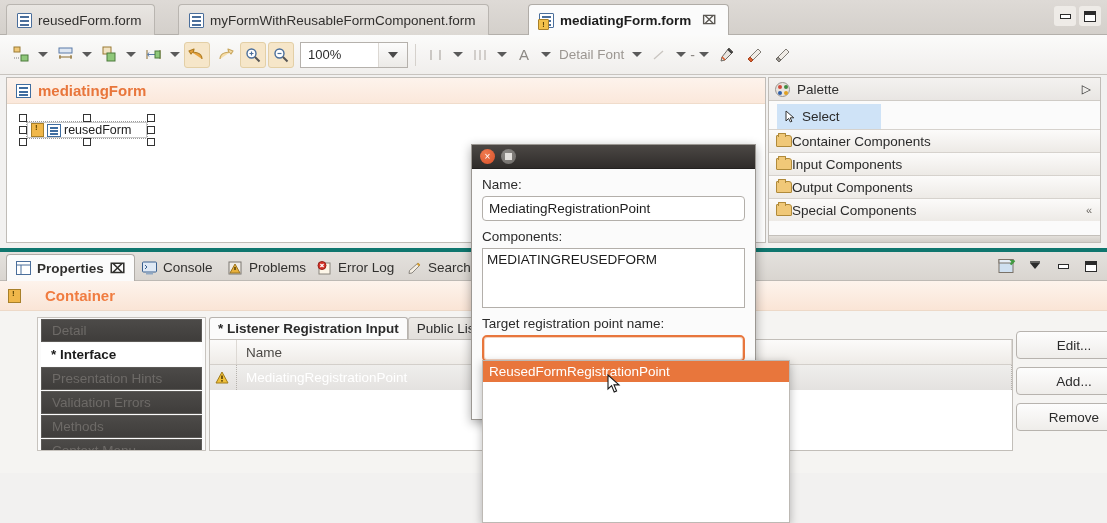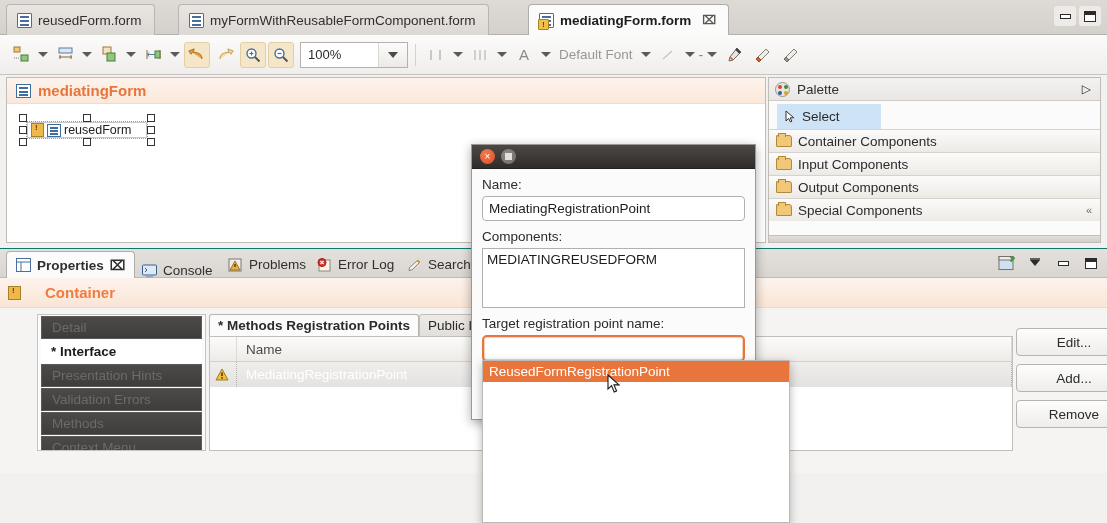--- a/index.html
+++ b/index.html
@@ -143,21 +143,21 @@
   .pal-dots::before{content:"";position:absolute;left:2px;top:2px;width:4px;height:4px;border-radius:50%;
       background:#d14b3c;box-shadow:6px 0 0 #3f8a3f,0 6px 0 #2f5fa8,6px 6px 0 #e0a020;}
   .pal-expand{position:absolute;right:9px;top:4px;color:#2f2f2f;font-size:12px;}
   .pal-select{
     height:25px; margin:3px 0 0 8px; width:104px;
     background:#cfe3f7; border:1px solid #cfe3f7;
     display:flex;align-items:center;gap:6px;padding-left:7px;font-size:13.5px;color:#2a2a2a;
   }
   .cursor-ico{width:11px;height:13px;position:relative;}
   .pal-row{
-    height:23px; display:flex;align-items:center;gap:6px;padding-left:7px;
+    height:23px; display:flex;align-items:center;gap:0;padding-left:7px;
     background:linear-gradient(#fcfbfa,#edeae6);
     border-top:1px solid #d6d2cd;
     font-size:13.5px;color:#2b2b2b;
     position:relative;
   }
   .folder{
     width:16px;height:12px;background:#f0c878;border:1px solid #b08a3a;border-radius:1px 3px 1px 1px;
     position:relative;
   }
   .folder::before{content:"";position:absolute;left:1px;top:-3px;width:6px;height:3px;
@@ -165,21 +165,21 @@
   .pal-collapse{position:absolute;right:8px;color:#6d6964;font-size:11px;}
   .pal-bottom{
     position:absolute;left:0;right:0;bottom:0;height:7px;
     background:linear-gradient(#e3e0db,#d2cec9);border-top:1px solid #c4c0bb;
   }
 
   
   .propview{
     position:absolute; left:0; top:248px; width:1107px; height:225px;
     background:#f5f4f2;
-    border-top:1px solid #0f766e;
+    border-top:4px solid #0f766e;
   }
   .viewtabs{
     position:absolute;left:0;top:0;width:1107px;height:29px;
     background:linear-gradient(#e4e1dd,#d9d5d0);
     border-bottom:1px solid #bdb9b4;
   }
   .vtab{
     position:absolute;top:2px;height:27px;display:flex;align-items:center;gap:6px;
     padding:0 9px; font-size:13.5px; color:#31302e; white-space:nowrap;
   }
@@ -402,21 +402,21 @@
     </div>
     <div class="arrowdn"></div>
     <div class="tbtn">
       <svg width="16" height="14" viewBox="0 0 16 14">
           <path d="M3 2 V12 M8 2 V12 M13 2 V12" stroke="#b9b5b0" stroke-width="1.2"></path>
         </svg>
     </div>
     <div class="arrowdn"></div>
     <div class="tbtn glyph-a">A</div>
     <div class="arrowdn"></div>
-    <div class="fontlabel">Default Font</div>
+    <div class="fontlabel">Detail Font</div>
     <div class="arrowdn"></div>
     <div class="tbtn">
       <svg width="16" height="14" viewBox="0 0 16 14">
           <path d="M3 11 L12 3" stroke="#c9c5c0" stroke-width="1.4"></path>
         </svg>
     </div>
     <div class="arrowdn"></div>
     <div class="dash">-</div>
     <div class="arrowdn"></div>
     <div class="tbtn">
@@ -504,21 +504,21 @@
       <div class="vtab active" style="left:6px;">
         <span class="vt-ico">
           <svg width="15" height="14" viewBox="0 0 15 14">
               <rect x="0.5" y="0.5" width="14" height="13" fill="#fff" stroke="#4a6e9b"></rect>
               <path d="M0.5 4 H14.5 M5 4 V13.5" stroke="#4a6e9b"></path>
             </svg>
         </span>
         <span>Properties</span>
         <span class="close">⌧</span>
       </div>
-      <div class="vtab" style="left:133px;align-items:flex-end;">
+      <div class="vtab" style="left:133px;">
         <span class="vt-ico">
           <svg width="15" height="14" viewBox="0 0 15 14">
               <rect x="0.5" y="1" width="14" height="10" rx="1" fill="#dfe9f5" stroke="#3a6090"></rect>
               <path d="M3 4 L5 6 L3 8" stroke="#3a6090" fill="none"></path>
               <rect x="4" y="11.5" width="7" height="2" fill="#8fa8c4"></rect>
             </svg>
         </span>
         <span>Console</span>
       </div>
       <div class="vtab" style="left:308px;">
@@ -599,21 +599,21 @@
           <span>Methods</span>
         </div>
         <div class="ll-item dim">
           <span>Context Menu</span>
         </div>
       </div>
 
       <div class="tabpanel">
         <div class="ttabs">
           <div class="ttab active">
-            <span>* Methods Registration Points</span>
+            <span>* Listener Registration Input</span>
           </div>
           <div class="ttab">
             <span>Public Listeners</span>
           </div>
         </div>
         <div class="grid">
           <div class="ghead">
             <div class="gh" style="width:27px;"></div>
             <div class="gh" style="width:250px;">Name</div>
             <div class="gh" style="flex:1;">Comp</div>

